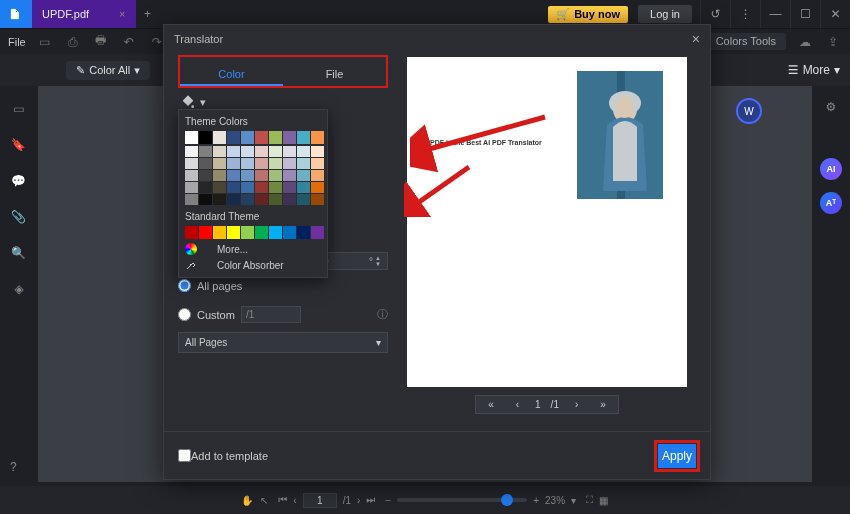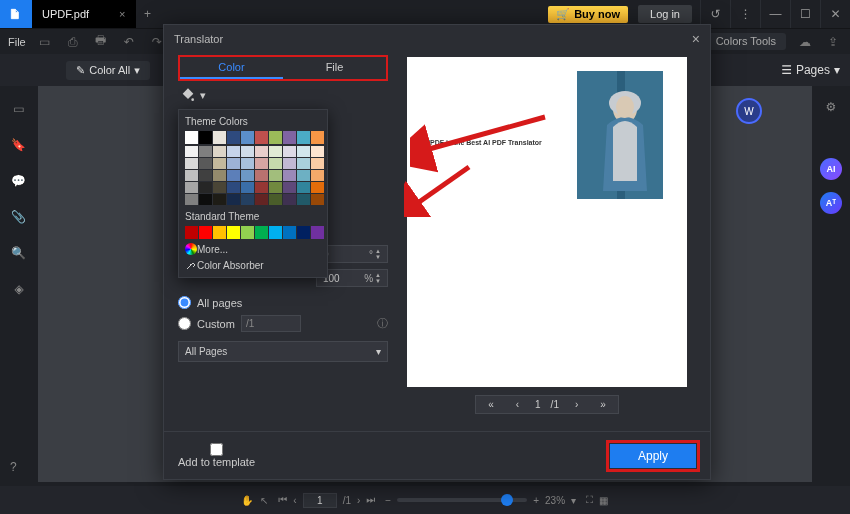--- a/index.html
+++ b/index.html
@@ -2,21 +2,21 @@
 <html><head>
 <meta charset="utf-8">
 <style>
   * { box-sizing: border-box; margin: 0; padding: 0; font-family: "Segoe UI", Arial, sans-serif; }
   body { background: #1a1c21; width: 850px; height: 514px; overflow: hidden; color: #ccc; font-size: 12px; position: relative; }
 
   
   .titlebar { height: 28px; background: #1e2025; display: flex; align-items: center; }
   .logo-box { width: 32px; height: 100%; display:flex; align-items:center; justify-content:center; background:#1e7df0; }
   .logo-box svg { width:14px; height:14px; }
-  .tab { height: 100%; display:flex; align-items:center; padding: 0 10px; background:#000000; font-size:11px; color:#e8e8e8; }
+  .tab { height: 100%; display:flex; align-items:center; padding: 0 10px; background:#4c1d95; font-size:11px; color:#e8e8e8; }
   .tab-close { margin-left:30px; color:#888; }
   .tab-add { width:24px; text-align:center; color:#888; }
   .titlebar-spacer { flex:1; }
   .buynow { background: linear-gradient(#ffd54a,#ffbc2e); color:#000; font-size:11px; font-weight:600; padding:2px 8px; border-radius:2px; margin-right:10px; display:flex; align-items:center; gap:4px; }
   .login { background:#3a3d42; color:#eee; font-size:11px; padding:3px 12px; margin-right:8px; border-radius:2px; }
   .win-icons { display:flex; }
   .win-icon { width:30px; height:28px; display:flex; align-items:center; justify-content:center; color:#999; border-left:1px solid #2a2d33; font-size:12px;}
   
   .menubar { height:26px; background:#1e2025; display:flex; align-items:center; padding:0 8px; gap:10px; border-top:1px solid #141518; }
   .menubar .item { color:#ccc; font-size:11px; }
@@ -52,61 +52,61 @@
 
   
   .dialog { position:absolute; left:163px; top:24px; width:548px; height:456px; background:#2b2d33; border:1px solid #3a3d44; box-shadow:0 4px 24px rgba(0,0,0,0.6); display:flex; flex-direction:column; }
   .dialog-header { height:28px; display:flex; align-items:center; padding:0 10px; font-size:11px; color:#bbb; }
   .dialog-header .close { margin-left:auto; color:#aaa; font-size:14px; }
   .dialog-body { flex:1; display:flex; padding:0 10px 0 14px; gap:6px; position:relative; }
   .left-panel { width:210px; display:flex; flex-direction:column; font-size:11px; }
   .section-label { color:#ccc; font-size:11px; padding:6px 2px; }
   .section-label::before { content:"▾ "; color:#999; }
   .tabs { display:flex; border:2px solid #d61a1a; margin-top:2px; }
-  .tabs .tab-btn { flex:1; text-align:center; padding:4px 0; font-size:11px; color:#ccc; }
+  .tabs .tab-btn { flex:1; text-align:center; padding:4px 0; font-size:11px; color:#ccc;margin-top:7px; }
   .tabs .tab-btn.active { color:#3a8bff; border-bottom:2px solid #3a8bff; }
   .fill-row { display:flex; align-items:center; gap:4px; padding:6px 2px; color:#ccc; }
   .fill-icon { width:16px; height:16px; }
   .spin-row { display:flex; align-items:center; margin-top:4px; }
   .spin-row .empty { flex:1; }
   .spin-row .spin { width:72px; background:#34363d; border:1px solid #44474e; color:#ccc; font-size:10px; padding:2px 6px; display:flex; align-items:center; }
   .spin .spin-val { flex:1; background:transparent; border:none; color:#ccc; font-size:10px; width:30px; }
   .spin .unit { color:#aaa; margin-right:2px; }
   .spin .arrows { display:flex; flex-direction:column; font-size:6px; color:#aaa; line-height:6px; }
-  .radio-row { display:flex; align-items:center; gap:6px; padding:3px 0; color:#ccc; }
+  .radio-row { display:flex; align-items:center; gap:6px; padding:3px 0; color:#ccc;margin-top:8px; }
   .radio-row input[type=radio] { accent-color:#3a8bff; }
   .page-range { width:60px; background:#34363d; border:1px solid #44474e; color:#888; font-size:10px; padding:2px 4px; }
   .info-icon { margin-left:auto; color:#777; }
   .select-row { margin-top:6px; }
   .select-row .sel { width:100%; background:#34363d; border:1px solid #44474e; color:#ccc; font-size:10px; padding:4px 6px; display:flex; align-items:center; justify-content:space-between; }
 
   
   .preview-pane { flex:1; display:flex; flex-direction:column; align-items:center; }
   .preview-page { width:280px; height:330px; background:#fff; margin-top:4px; position:relative; }
   .preview-text { position:absolute; left:18px; top:82px; font-size:7px; color:#333; font-weight:600; }
   .preview-photo { position:absolute; right:24px; top:14px; width:86px; height:128px; background:linear-gradient(#2d5d7a,#2d5d7a); overflow:hidden; }
   .preview-photo svg { width:100%; height:100%; }
   .preview-nav { margin-top:8px; background:#34363d; border:1px solid #44474e; padding:3px 6px; display:flex; align-items:center; gap:10px; font-size:10px; color:#ccc; }
   .preview-nav .pg { padding:0 6px; }
 
   .dialog-footer { height:48px; border-top:1px solid #3a3d44; display:flex; align-items:center; padding:0 14px; gap:10px; }
-  .add-tpl { display:flex; align-items:center; gap:0; color:#ccc; font-size:11px;flex-direction:column; }
+  .add-tpl { display:flex; align-items:center; gap:0; color:#ccc; font-size:11px; }
   .dialog-footer .spacer { flex:1; }
-  .btn-apply { background:#1e7df0; color:#fff; font-size:12px; padding:5px 28px; border:none; outline:3px solid #d61a1a; outline-offset:1px; }
+  .btn-apply { background:#1e7df0; color:#fff; font-size:12px; padding:5px 4px; border:none; outline:3px solid #d61a1a; outline-offset:1px; }
   .btn-cancel { background:#34363d; color:#ddd; font-size:12px; padding:5px 18px; border:1px solid #44474e; }
 
   
   .popover { position:absolute; left:0px; top:56px; width:150px; background:#2b2d33; border:1px solid #3a3d44; box-shadow:0 4px 16px rgba(0,0,0,0.6); padding:6px; font-size:10px; color:#ccc; }
   .popover .sec { margin-bottom:4px; }
   .swatches { display:flex; flex-wrap:wrap; gap:1px; }
   .swatches.theme { width: calc(14px * 10); }
   .swatches .sw { width:13px; height:13px; }
   .swatches.theme-shades .sw { height:11px; }
   .swatches.standard { width: calc(14px * 10); }
-  .popover .row-item { display:flex; align-items:center; gap:0; margin-top:4px; }
+  .popover .row-item { display:flex; align-items:center; gap:20px; margin-top:4px; }
   .gradient-dot { width:12px; height:12px; border-radius:50%; background:conic-gradient(red,orange,yellow,green,cyan,blue,magenta,red); }
   .picker-icon { width:12px; height:12px; }
 
   
   .anno-arrow { position:absolute; left:246px; top:58px; width:140px; height:120px; pointer-events:none; }
   .anno-arrow2 { position:absolute; left:240px; top:110px; width:70px; height:54px; pointer-events:none; }
 
   ::-webkit-scrollbar{display:none;}
 </style>
 </head>
@@ -161,21 +161,21 @@
   <div class="edit-all">
     <span>✎</span>
     <span>Color All</span>
     <span>▾</span>
   </div>
   <div style="width:16px"></div>
   <div class="icon" style="color:#888">▭</div>
   <div class="toolbar-spacer"></div>
   <div class="more-btn">
     <span>☰</span>
-    <span>Pages</span>
+    <span>More</span>
     <span>▾</span>
   </div>
 </div>
 
 <div class="main">
   <div class="left-rail">
     <div class="ri">▭</div>
     <div class="ri">🔖</div>
     <div class="ri">💬</div>
     <div class="ri">📎</div>
@@ -344,31 +344,20 @@
         <div class="empty"></div>
         <div class="spin">
           <input class="spin-val" value="0" style="">
           <span class="unit">°</span>
           <div class="arrows">
               <span>▲</span>
               <span>▼</span>
             </div>
         </div>
       </div>
-      <div class="spin-row" style="margin-top:6px">
-        <div class="empty"></div>
-        <div class="spin">
-          <input class="spin-val" value="100" style="">
-          <span class="unit">%</span>
-          <div class="arrows">
-              <span>▲</span>
-              <span>▼</span>
-            </div>
-        </div>
-      </div>
       <div class="radio-row" style="margin-top:6px">
         <input type="radio" checked="" style="">
         <span>All pages</span>
       </div>
       <div class="radio-row">
         <input type="radio" style="">
         <span>Custom</span>
         <input class="page-range" value="/1" style="">
         <span class="info-icon">ⓘ</span>
       </div>

